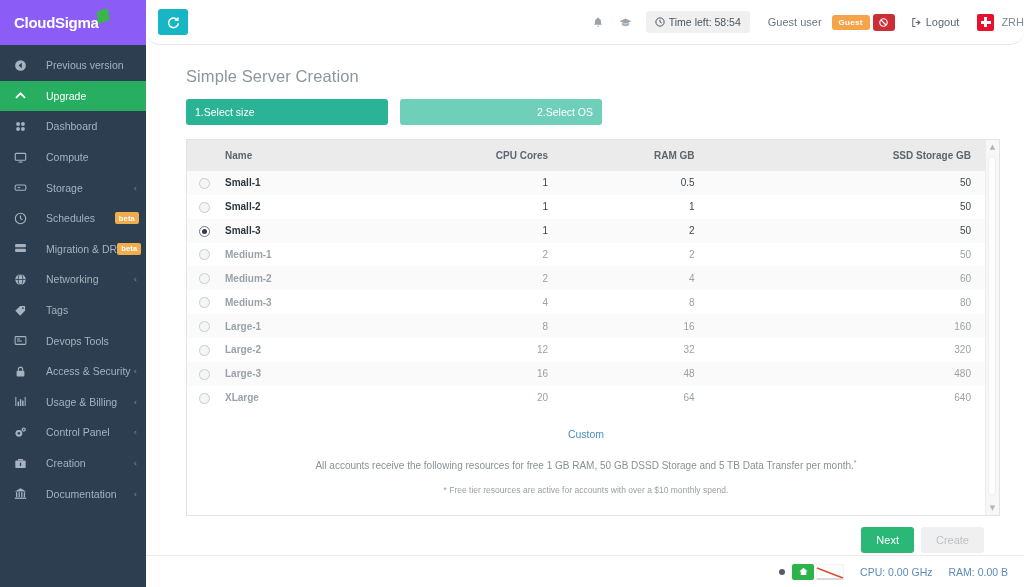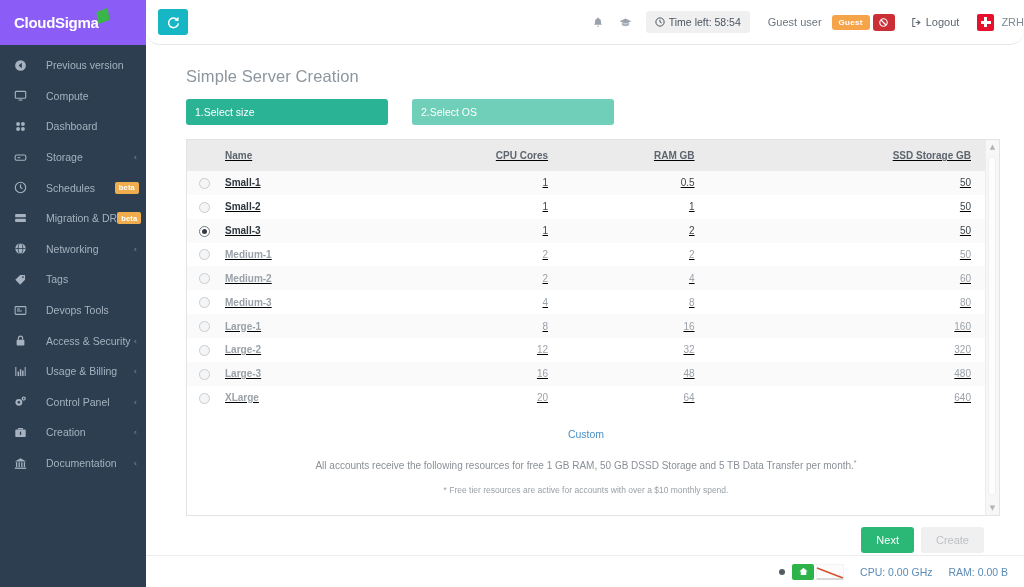--- a/index.html
+++ b/index.html
@@ -118,39 +118,39 @@
 
   
   .content {
     flex: 1; background: #ffffff; padding: 0 24px;
     overflow: hidden; position: relative;
   }
   .page-title {
     font-size: 16.5px; color: #8d969e; font-weight: normal;
     margin: 22px 0 0 16px; letter-spacing: .1px;
   }
-  .tabs { display: flex; gap: 24px; margin: 13px 0 0 16px; }
+  .tabs { display: flex; gap: 12px; margin: 13px 0 0 16px; }
   .tab {
     font-size: 10.5px; color: #ffffff; border-radius: 3px;
     padding: 7px 9px; width: 202px; cursor: pointer;
   }
   .tab.sel { background: #2bb396; }
-  .tab.unsel { background: #6fcfb9; }
+  .tab.unsel { background: #6fcfb9; text-align: right; }
 
   .panel {
     margin: 14px 0 0 16px;
     border: 1px solid #e3e3e3;
     background: #ffffff;
     height: 377px;
     position: relative;
     display: flex;
   }
   .panel-inner { flex: 1; overflow: hidden; }
 
-  table.sizes { width: 100%; border-collapse: collapse; text-decoration: underline; }
+  table.sizes { width: 100%; border-collapse: collapse; }
   table.sizes th {
     background: #ebebeb; font-size: 10px; color: #5d666e;
     font-weight: bold; padding: 10px 0; text-align: right;
   }
   table.sizes th.c-radio { width: 34px; }
   table.sizes th.c-name { text-align: left; padding-left: 4px; }
   table.sizes th.c-cpu  { padding-right: 6px; }
   table.sizes th.c-ram  { padding-right: 8px; }
   table.sizes th.c-ssd  { padding-right: 14px; }
   table.sizes td {
@@ -244,39 +244,47 @@
     <nav class="nav" id="nav">
         <div class="nav-item">
           <span class="nav-ico">
             <svg width="13" height="13" viewBox="0 0 16 16" fill="currentColor">
               <circle cx="8" cy="8" r="6.6"></circle>
               <polygon points="9.6,4.6 5.6,8 9.6,11.4" fill="#2c3e50"></polygon>
             </svg>
           </span>
           <span class="nav-label">Previous version</span>
         </div>
-        <div class="nav-item">
-          <span class="nav-ico">
-            <svg width="13" height="13" viewBox="0 0 16 16" fill="none" stroke="currentColor" stroke-width="1.4">
-              <rect x="1.6" y="3" width="12.8" height="8.4" rx="1"></rect>
-              <line x1="5.6" y1="13.6" x2="10.4" y2="13.6"></line>
-            </svg>
-          </span>
-          <span class="nav-label">Compute</span>
+        <div class="nav-item active">
+          <span class="nav-ico">
+            <svg width="13" height="13" viewBox="0 0 16 16" fill="none" stroke="currentColor" stroke-width="2.2" stroke-linecap="round">
+              <polyline points="3,10.4 8,5.4 13,10.4"></polyline>
+            </svg>
+          </span>
+          <span class="nav-label">Upgrade</span>
         </div>
         <div class="nav-item">
           <span class="nav-ico">
             <svg width="13" height="13" viewBox="0 0 16 16" fill="currentColor">
               <circle cx="5" cy="5" r="2.4"></circle>
               <circle cx="11" cy="5" r="2.4"></circle>
               <circle cx="5" cy="11" r="2.4"></circle>
               <circle cx="11" cy="11" r="2.4"></circle>
             </svg>
           </span>
           <span class="nav-label">Dashboard</span>
+        </div>
+        <div class="nav-item">
+          <span class="nav-ico">
+            <svg width="13" height="13" viewBox="0 0 16 16" fill="none" stroke="currentColor" stroke-width="1.4">
+              <rect x="1.6" y="3" width="12.8" height="8.4" rx="1"></rect>
+              <line x1="5.6" y1="13.6" x2="10.4" y2="13.6"></line>
+            </svg>
+          </span>
+          <span class="nav-label">Compute</span>
         </div>
         <div class="nav-item">
           <span class="nav-ico">
             <svg width="13" height="13" viewBox="0 0 16 16" fill="none" stroke="currentColor" stroke-width="1.3">
               <rect x="1.4" y="5" width="13.2" height="6.4" rx="2"></rect>
               <line x1="4.4" y1="8.2" x2="7.6" y2="8.2"></line>
             </svg>
           </span>
           <span class="nav-label">Storage</span>
           <span class="nav-chev">‹</span>

